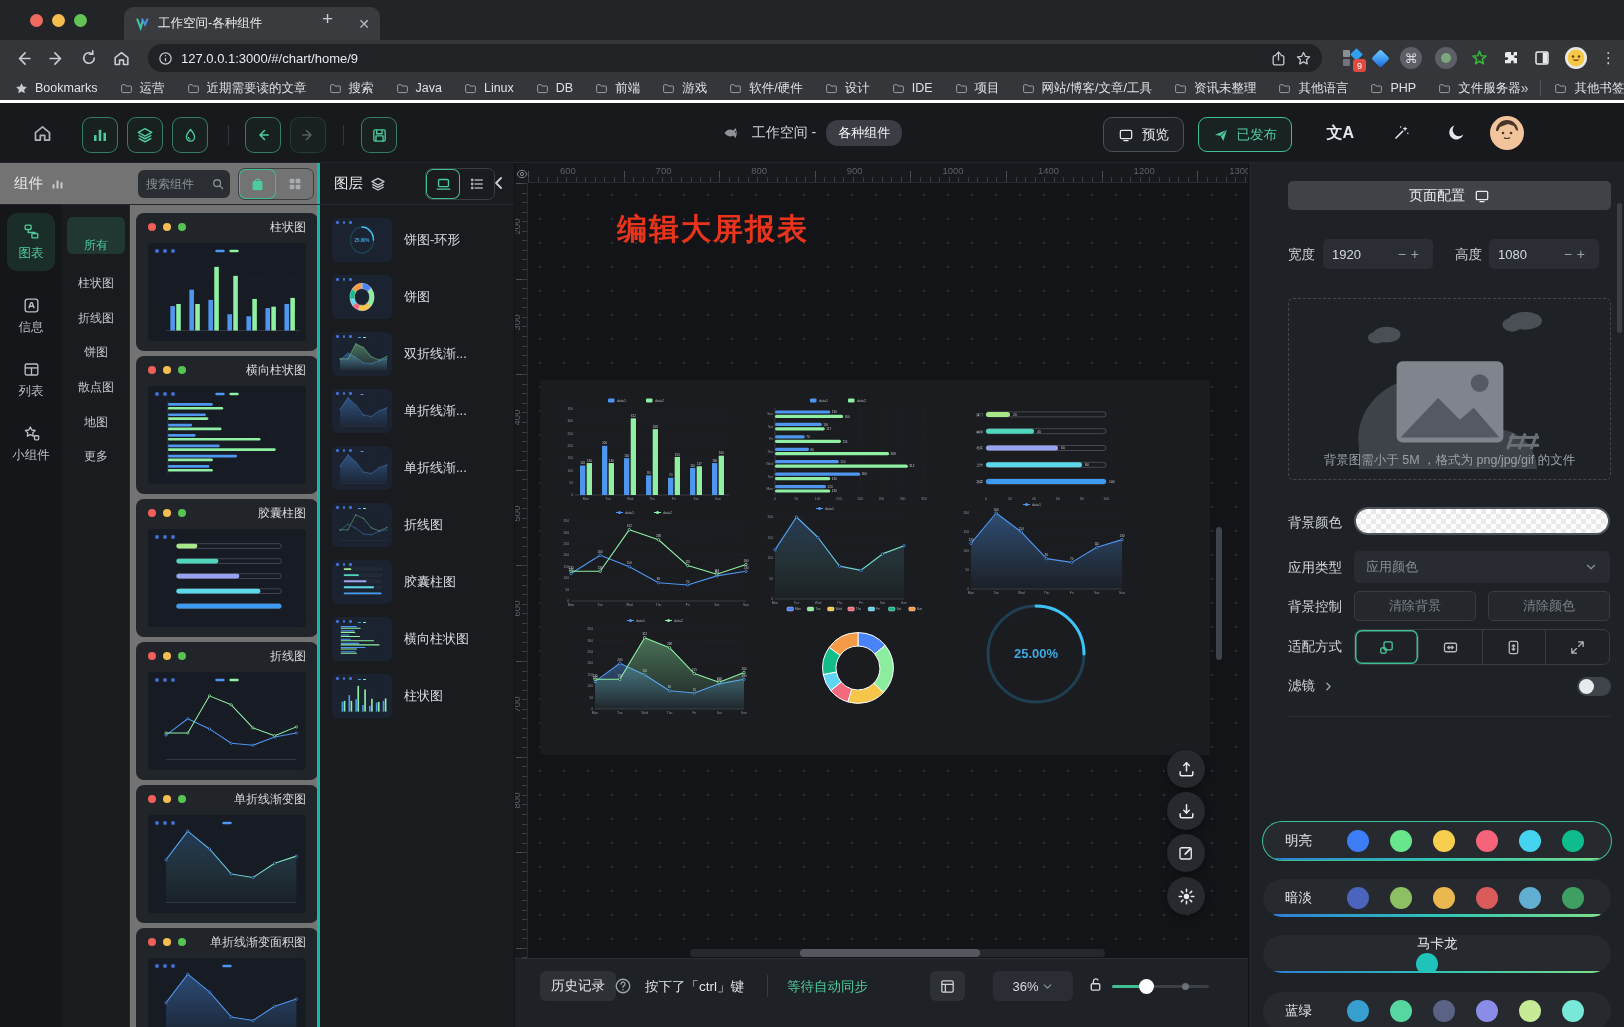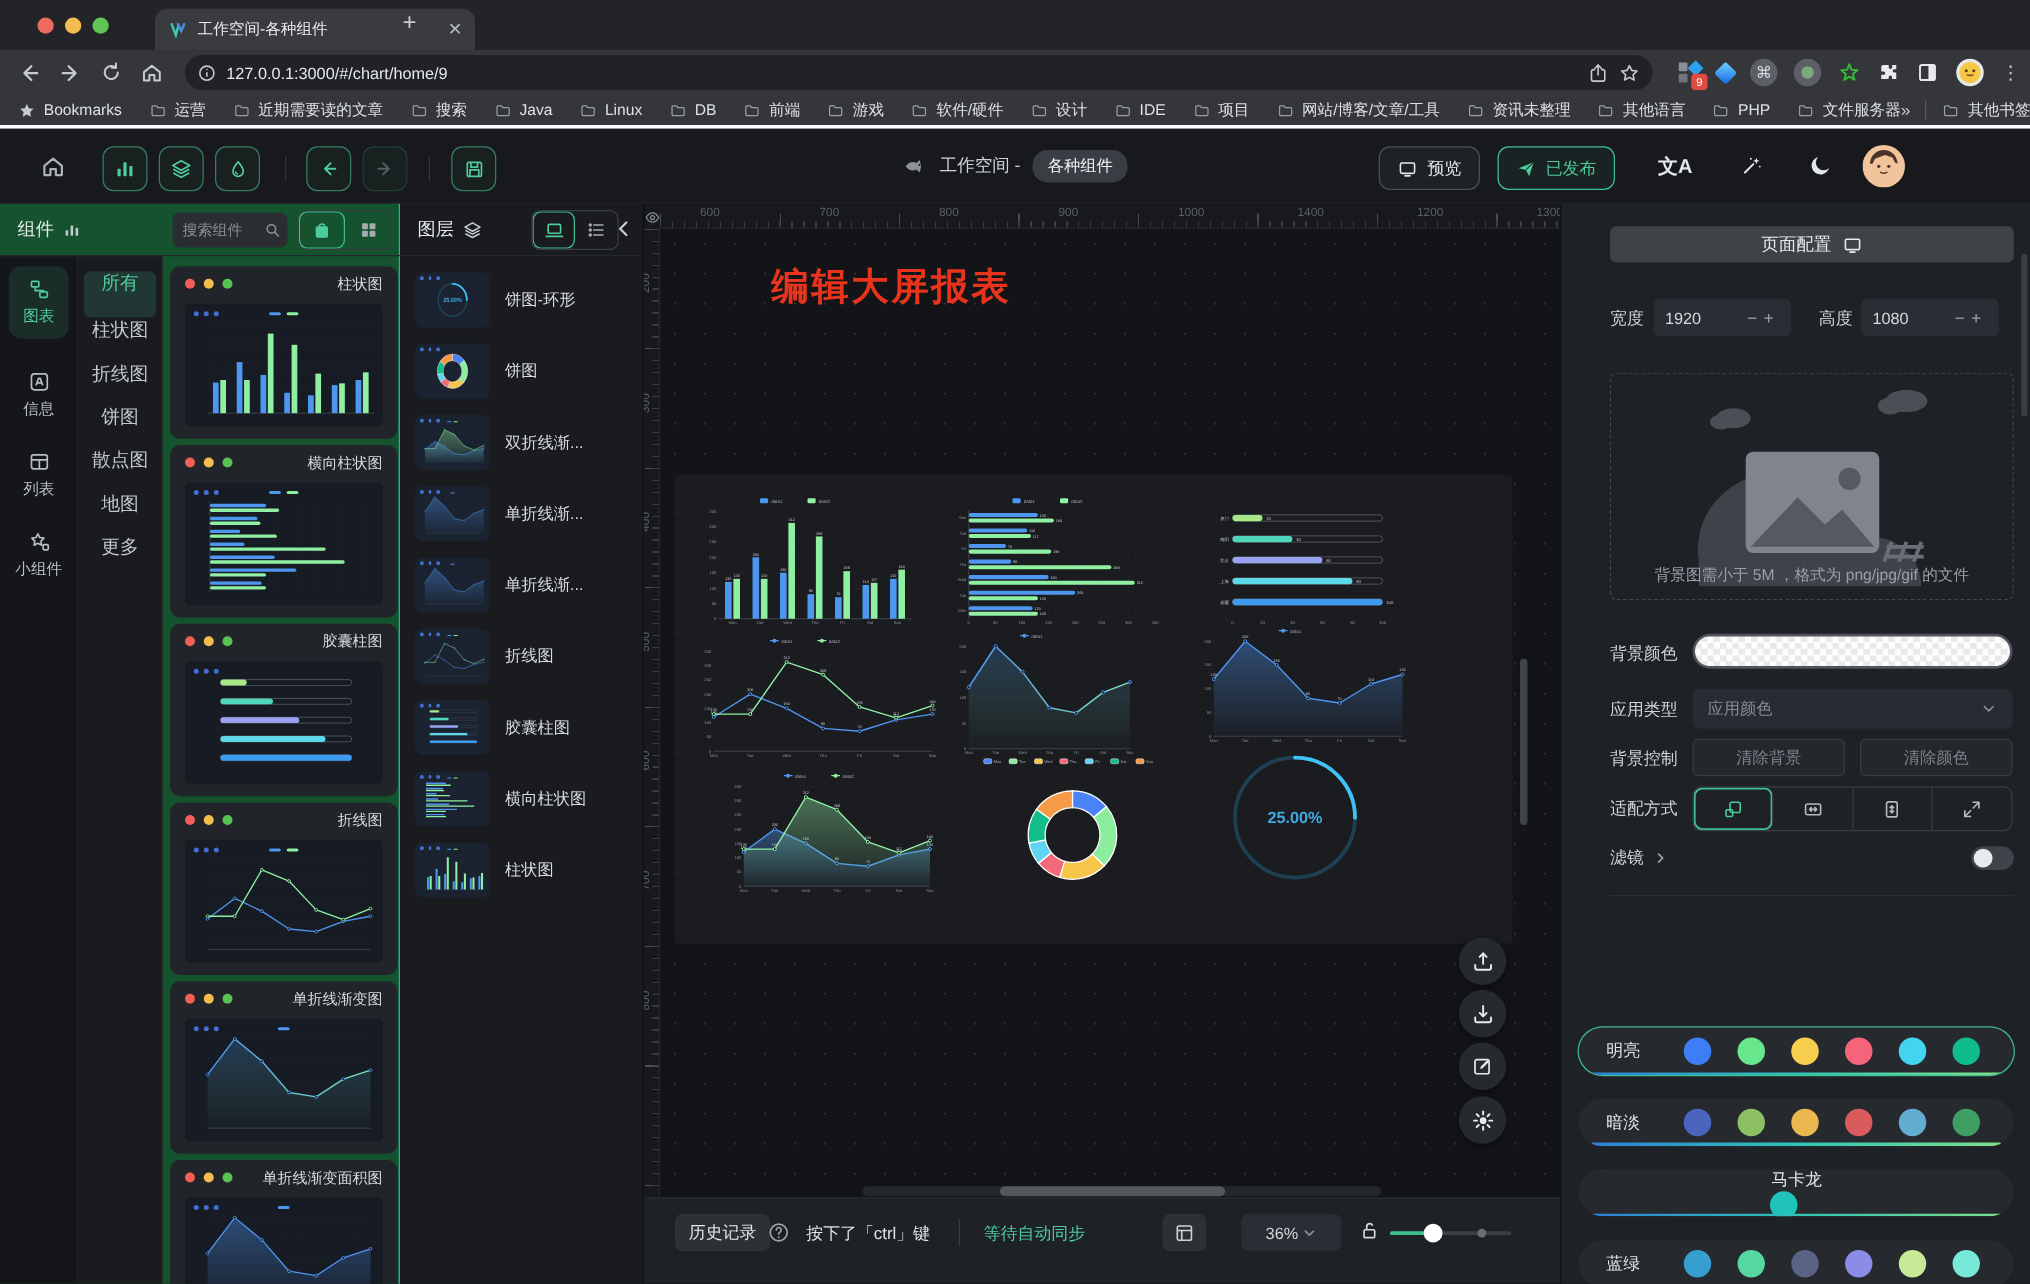--- a/index.html
+++ b/index.html
@@ -30,34 +30,34 @@
 .tool-btn{position:absolute;top:14px;width:36px;height:36px;border:1px solid rgba(78,203,156,.55);border-radius:9px;display:flex;align-items:center;justify-content:center;color:#4ecb9c;background:rgba(78,203,156,.04);}
 .tool-btn.dim{border-color:rgba(78,203,156,.18);color:#565c63;}
 .vdiv{position:absolute;top:22px;width:1px;height:20px;background:#33363b;}
 #hdr-center{position:absolute;left:0;right:0;top:0;height:60px;display:flex;align-items:center;justify-content:center;gap:10px;}
 #hdr-center .ws{font-size:14px;color:#cfd3d8;}
 #hdr-center .pill{background:#3a3e44;border-radius:12px;padding:4px 12px;font-size:13px;color:#f2f4f6;}
 #btn-preview{position:absolute;right:440px;top:14px;height:35px;border:1px solid #4b5056;border-radius:9px;background:#1e2125;color:#e5e8ec;font-size:13.5px;display:flex;align-items:center;gap:8px;padding:0 14px;}
 #btn-publish{position:absolute;right:332px;top:14px;height:35px;border:1px solid #3fbf8f;border-radius:9px;background:rgba(78,203,156,.06);color:#4ecb9c;font-size:13.5px;display:flex;align-items:center;gap:8px;padding:0 14px;}
 .hdr-ic{position:absolute;top:20px;color:#e3e6ea;}
 
-#left-panel{position:absolute;left:0;top:163px;width:320px;height:864px;background:#14532d;border-right:1px solid #14b8a6;padding-left:38px;}
+#left-panel{position:absolute;left:0;top:163px;width:320px;height:864px;background:#737373;border-right:3px solid #14b8a6;padding-left:38px;}
 #lp-head{position:absolute;left:0;top:0;width:320px;height:42px;border-bottom:1px solid #24272b;display:flex;align-items:center;}
 #lp-title{margin-left:14px;font-size:14.5px;color:#e6e9ec;display:flex;gap:7px;align-items:center;}
 #search-box{position:absolute;left:138px;top:7px;width:92px;height:28px;background:#2a2d32;border-radius:6px;display:flex;align-items:center;padding:0 8px;gap:5px;}
 #search-box input{background:none;border:none;outline:none;width:60px;font-size:12px;color:#d0d4d9;}
 #search-box input::placeholder{color:#8b9097;}
 #view-toggle{position:absolute;left:238px;top:5px;display:flex;border:1px solid #3a3e44;border-radius:7px;overflow:hidden;}
 #view-toggle .vt{width:37px;height:30px;display:flex;align-items:center;justify-content:center;color:#a6abb2;}
 #view-toggle .vt.on{color:#4ecb9c;box-shadow:inset 0 0 0 1px #3fbf8f;border-radius:7px;}
 #rail{position:absolute;left:0;top:42px;width:62px;bottom:0;background:#141619;}
 .rail-item{position:absolute;left:7px;width:48px;height:58px;border-radius:10px;display:flex;flex-direction:column;align-items:center;justify-content:center;gap:4px;color:#b9bdc4;font-size:12.5px;}
 .rail-item.on{background:rgba(78,203,156,.13);color:#4ecb9c;}
 #cats{position:absolute;left:62px;top:42px;width:68px;bottom:0;background:#191b1f;border-right:1px solid #24272b;}
-.cat{position:absolute;left:5px;width:58px;height:37px;border-radius:6px;display:flex;align-items:flex-start;justify-content:center;font-size:15px;color:#c3c7cd;}
+.cat{position:absolute;left:5px;width:58px;height:37px;border-radius:6px;display:flex;align-items:flex-end;justify-content:center;font-size:12px;color:#c3c7cd;}
 .cat.on{background:rgba(78,203,156,.16);color:#4ecb9c;}
 #comps{position:absolute;left:130px;top:42px;right:0;bottom:0;overflow:hidden;padding:8px 6px 0 6px;}
 .card{width:182px;height:138px;background:#212429;border-radius:8px;margin:0 auto 5px auto;position:relative;}
 .card .chead{height:28px;display:flex;align-items:center;padding:0 12px;}
 .cdot{width:8px;height:8px;border-radius:50%;margin-right:7px;}
 .card .ctitle{margin-left:auto;font-size:12px;color:#d7dade;}
 .card .cprev{position:absolute;left:12px;right:12px;top:30px;bottom:10px;background:#161b24;border-radius:4px;overflow:hidden;}
 .minidots{position:absolute;left:7px;top:6px;display:flex;gap:4px;z-index:2;}
 .minidots i{width:4px;height:4px;border-radius:50%;background:#4a7ef0;opacity:.85;}
 

